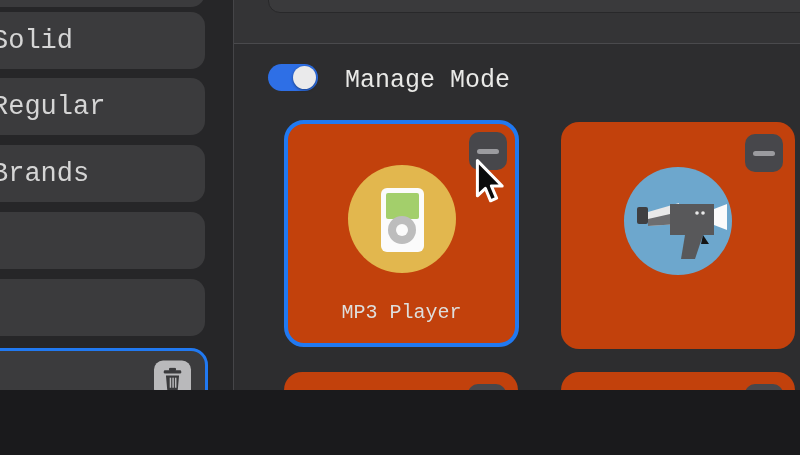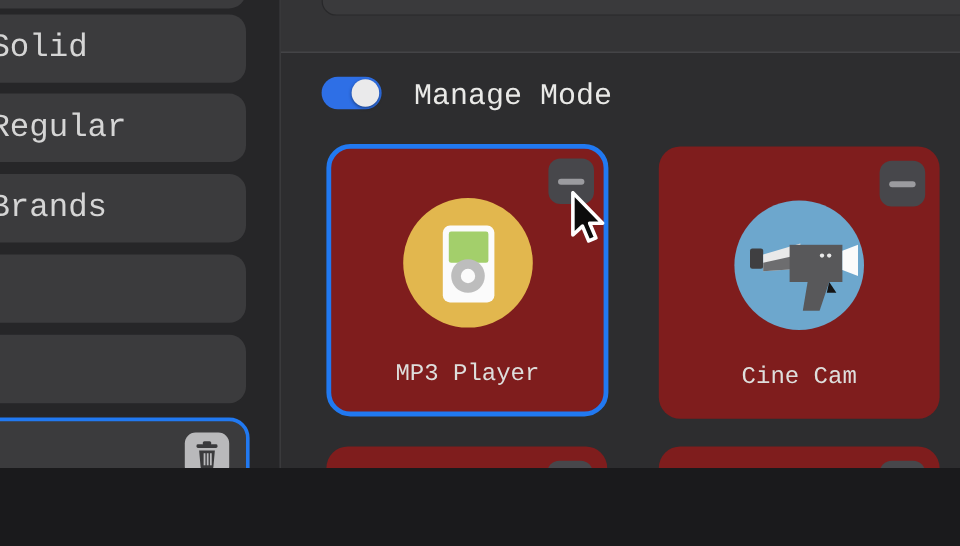--- a/index.html
+++ b/index.html
@@ -24,21 +24,21 @@
   }
   .v-divider{position:absolute;left:233px;top:0;width:1px;height:455px;background:#454548;}
   
   .panel{position:absolute;left:234px;top:0;width:566px;height:455px;background:#2d2d2f;}
   .band{position:absolute;left:0;top:0;width:566px;height:43px;background:#343436;border-bottom:1px solid #4a4a4d;}
   .topbox{position:absolute;left:34px;top:-22px;width:620px;height:33px;background:#3a3a3c;border:1px solid #28282a;border-radius:12px;}
   .toggle{position:absolute;left:34px;top:64px;width:50px;height:27px;border-radius:14px;background:#2e6fe6;}
   .toggle-knob{position:absolute;right:2px;top:2px;width:23px;height:23px;border-radius:50%;background:#eaeaeb;box-shadow:0 1px 3px rgba(0,0,0,.45);}
   .manage-label{position:absolute;left:111px;top:66px;font-size:25px;color:#e9e9e7;}
   
-  .card{position:absolute;width:234px;height:227px;background:#7f1d1d;border-radius:18px;}
+  .card{position:absolute;width:234px;height:227px;background:#c2410c;border-radius:18px;margin-left:12px;}
   .card.selected{width:235px;height:227px;box-sizing:border-box;border:4px solid #2179f1;border-radius:20px;}
   .minus-btn{
     position:absolute;top:12px;right:12px;width:38px;height:38px;border-radius:10px;
     background:#47474b;display:flex;align-items:center;justify-content:center;
   }
   .card.selected .minus-btn{top:8px;right:8px;}
   .minus-bar{width:22px;height:5px;border-radius:2.5px;background:#9b9b9f;}
   .icon-circle{
     position:absolute;left:50%;transform:translateX(-50%);top:45px;
     width:108px;height:108px;border-radius:50%;overflow:hidden;
@@ -132,21 +132,20 @@
           <polygon points="24,45 55,36 55,57 24,59" fill="#e9e9e9"></polygon>
           <polygon points="24,52 55,45 55,57 24,59" fill="#6d6d6f"></polygon>
           <rect x="46" y="37" width="44" height="31" fill="#58585a"></rect>
           <circle cx="73" cy="46" r="1.8" fill="#e9e9e9"></circle>
           <circle cx="79" cy="46" r="1.8" fill="#e9e9e9"></circle>
           <polygon points="90,42 103,37 103,63 90,58" fill="#fbfbfb"></polygon>
           <polygon points="61,68 79,68 71,92 57,92" fill="#58585a"></polygon>
           <polygon points="79,68 85,77 77,77" fill="#141414"></polygon>
         </svg>
       </div>
-      <div class="card-label">Cine Cam</div>
     </div>
 
     <div class="card" style="left:38px;top:372px">
       <div class="minus-btn">
         <div class="minus-bar"></div>
       </div>
       <div class="icon-circle" style="background-color: rgb(169, 197, 101);">
         <svg class="circle-svg" viewBox="0 0 108 108">
           <g transform="rotate(42 30 34)">
             <rect x="12" y="27" width="36" height="12" rx="3" fill="#cf4741"></rect>

